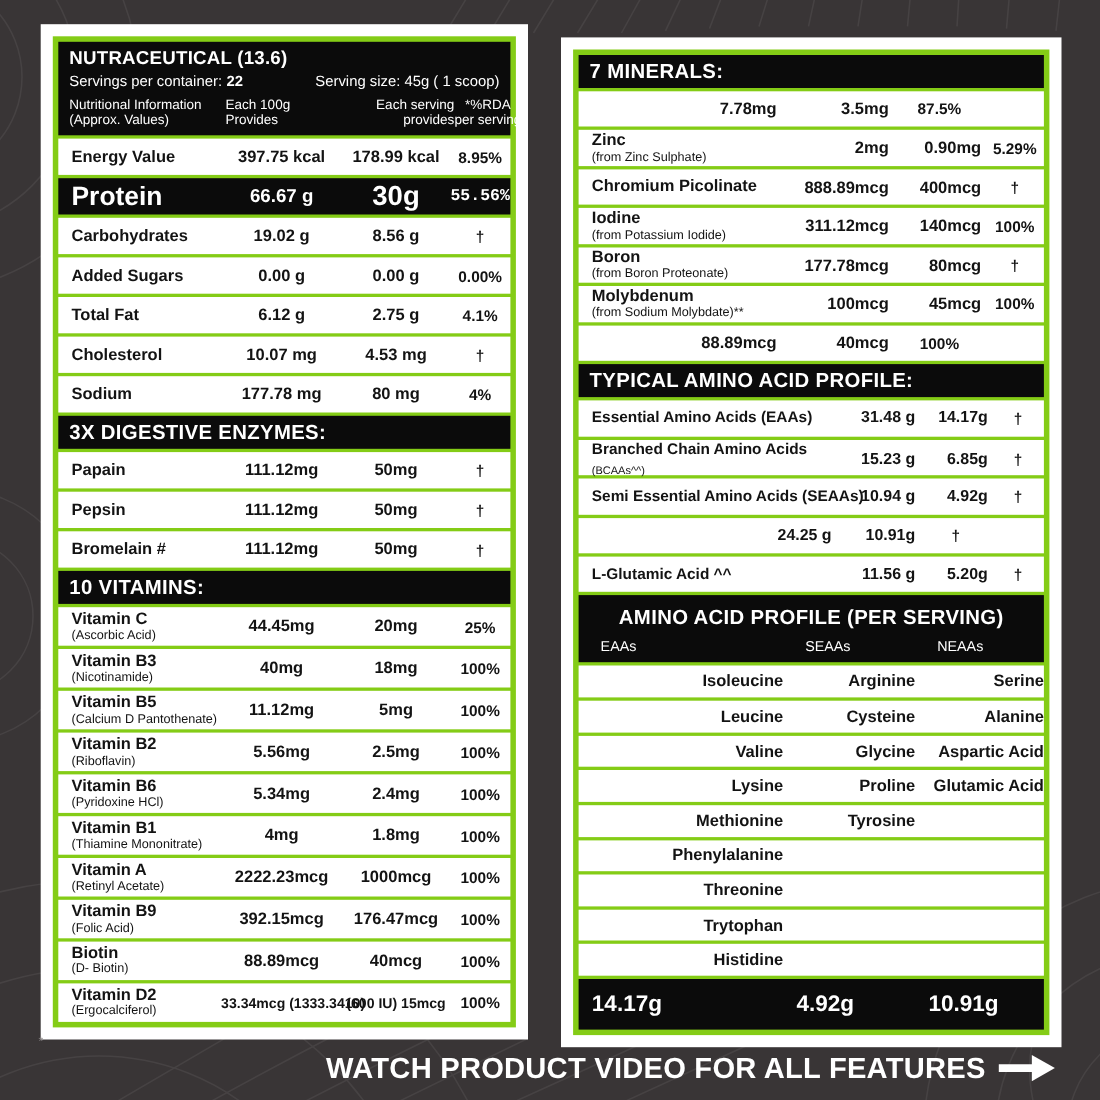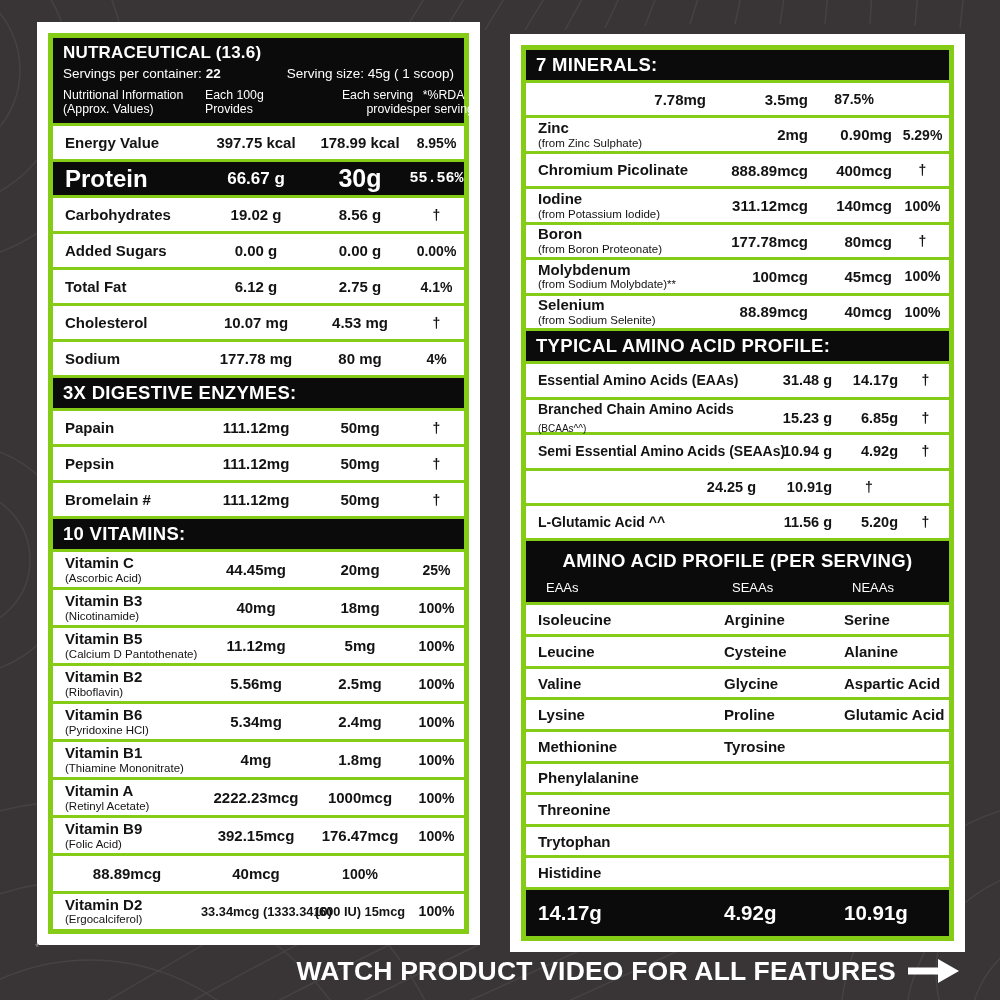--- a/index.html
+++ b/index.html
@@ -58,21 +58,21 @@
   .card.right .row.srow{grid-template-columns:234px 76px 66px 47px;}
   .srow .nm{font-size:14px;display:inline;}
   .srow .small{font-size:10px;display:inline;}
   .srow .small:empty{display:none;}
   .srow .v100,.srow .vserv{font-size:14.5px;}
 
   .profile-head{background:#0b0b0b;color:#fff;flex:0 0 auto;padding:9px 8px 7px;}
   .profile-title{text-align:center;font-weight:bold;font-size:18.5px;letter-spacing:.3px;}
   .profile-cols{display:grid;grid-template-columns:186px 120px 117px;font-size:13px;margin-top:8px;padding-left:12px;}
   .card.right .row.prow{grid-template-columns:186px 120px 117px;flex:1 1 30px;font-weight:bold;font-size:15px;}
-  .prow .pc{padding-left:12px;white-space:nowrap;}
+  .prow .pc{padding-left:12px;white-space:nowrap;text-align:right;}
   .totals{background:#0b0b0b;color:#fff;display:grid;grid-template-columns:186px 120px 117px;
           align-items:center;font-weight:bold;font-size:20.5px;flex:0 0 46px;padding-left:12px;}
 
   
   .banner{position:absolute;left:0;right:16px;bottom:0;height:58px;display:flex;align-items:center;
           justify-content:flex-end;gap:10px;padding-right:24px;color:#fff;cursor:pointer;}
   .banner-text{font-weight:bold;font-size:26.5px;letter-spacing:.2px;white-space:nowrap;}
   .arrow{flex:0 0 auto;display:block;}
 
   .footnote{position:absolute;left:35px;top:941px;color:#8b8788;font-size:11px;}
@@ -318,20 +318,24 @@
     <div class="name">
       <span class="nm">Vitamin B9</span>
       <span class="sub">(Folic Acid)</span>
     </div>
     <div class="v100">392.15mcg</div>
     <div class="vserv">176.47mcg</div>
     <div class="rda">100%</div>
   </div>
 
   <div class="row vit">
+    <div class="name">
+      <span class="nm">Biotin</span>
+      <span class="sub">(D- Biotin)</span>
+    </div>
     <div class="v100">88.89mcg</div>
     <div class="vserv">40mcg</div>
     <div class="rda">100%</div>
   </div>
 
   <div class="row vit tight">
     <div class="name">
       <span class="nm">Vitamin D2</span>
       <span class="sub">(Ergocalciferol)</span>
     </div>
@@ -398,24 +402,20 @@
     <div class="name">
       <span class="nm">Molybdenum</span>
       <span class="sub">(from Sodium Molybdate)**</span>
     </div>
     <div class="v100">100mcg</div>
     <div class="vserv">45mcg</div>
     <div class="rda">100%</div>
   </div>
 
   <div class="row">
-    <div class="name">
-      <span class="nm">Selenium</span>
-      <span class="sub">(from Sodium Selenite)</span>
-    </div>
     <div class="v100">88.89mcg</div>
     <div class="vserv">40mcg</div>
     <div class="rda">100%</div>
   </div>
 </div>
 
       <div class="bar">TYPICAL AMINO ACID PROFILE:</div>
       <div data-repeat="right_panel.amino_rows@tpl-srow">
   <div class="row srow">
     <div class="name">

